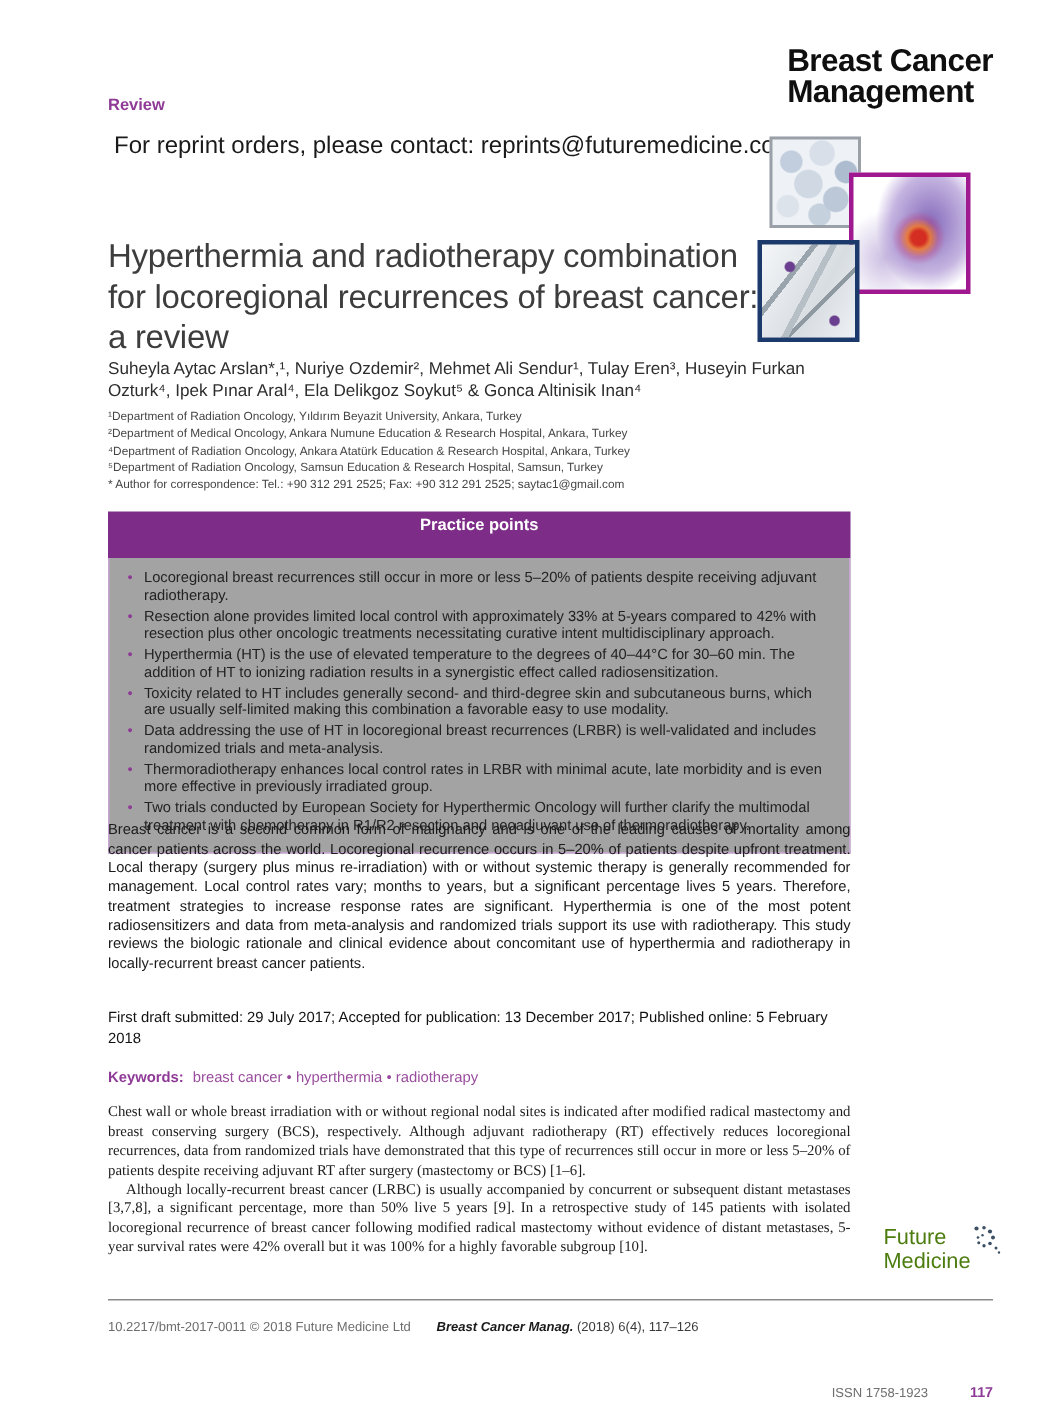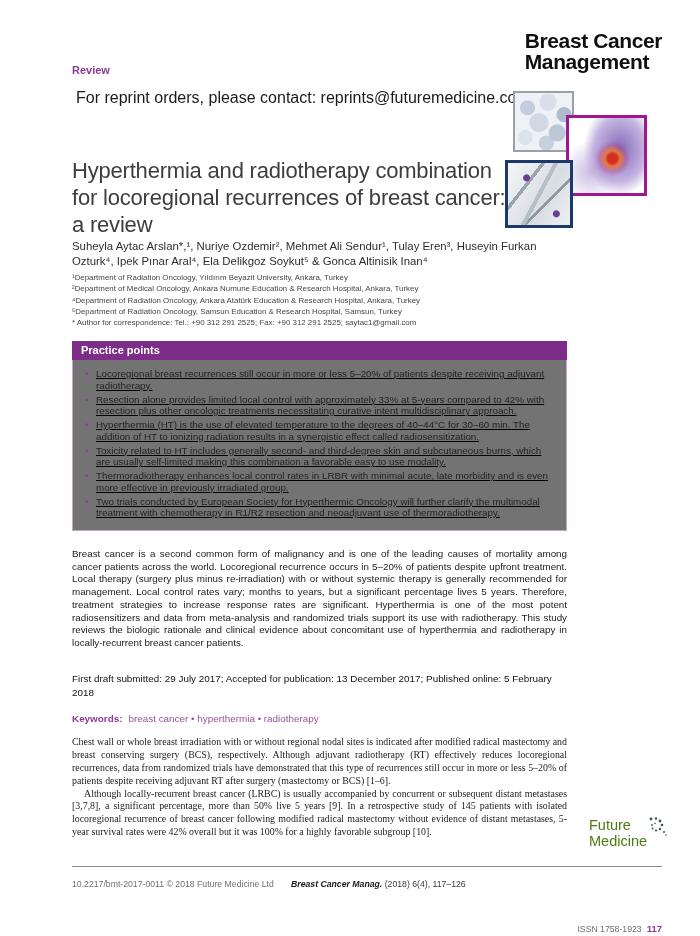--- a/index.html
+++ b/index.html
@@ -50,23 +50,23 @@
   .article-title{left:72px;top:157px;width:445px;font-size:22px;line-height:1.23;
     color:#3d3d3d;letter-spacing:-0.2px;}
   .authors{left:72px;top:239px;width:492px;font-size:11.4px;font-weight:normal;
     color:#2d2d2d;line-height:1.35;}
   .affiliations{left:72px;top:272px;width:500px;font-size:7.9px;color:#454545;line-height:1.43;}
   .affiliations span{display:block;}
 
   
   .pp-box{left:72px;top:341px;width:495px;box-sizing:border-box;}
   .pp-head{background:#7d2d87;color:#ffffff;font-weight:bold;font-size:11px;
-    padding:3px 9px 4px 9px;}
-  .pp-body{border:1px solid #c8a4d3;border-top:none;background:#737373;
-    padding:8px 16px 9px 10px;text-decoration:underline;}
+    padding:3px 9px 16px 9px;text-align:center;}
+  .pp-body{border:1px solid #c8a4d3;border-top:none;background:#a3a3a3;
+    padding:8px 16px 9px 10px;}
   .pp-item{position:relative;padding-left:13px;font-size:9.8px;line-height:1.2;
     color:#222222;margin-bottom:2px;}
   .pp-item::before{content:"•";position:absolute;left:2px;top:0;color:#8e3a96;}
 
   
   .abstract{left:72px;top:548px;width:495px;font-size:9.8px;line-height:1.3;
     color:#1a1a1a;text-align:justify;}
   .dates-line{left:72px;top:672px;width:495px;font-size:9.9px;line-height:1.38;color:#111111;}
   .keywords{left:72px;top:713px;width:495px;font-size:9.9px;}
   .kw-label{font-weight:bold;color:#8e3a96;margin-right:6px;}
@@ -81,21 +81,21 @@
   
   .fm-logo{left:589px;top:818px;font-size:14.5px;color:#4d7c0f;line-height:1.1;}
   .fm-swirl{position:absolute;left:52px;top:-2px;}
 
   
   .foot-rule{left:72px;top:866px;width:590px;height:1px;background:#8a8a8a;}
   .footer{left:0;top:879px;width:700px;font-size:8.7px;color:#6e6e6e;}
   .f-left{position:absolute;left:72px;top:0;}
   .f-center{position:absolute;left:291px;top:0;color:#3a3a3a;}
   .f-journal{font-weight:bold;font-style:italic;color:#1a1a1a;}
-  .f-right{position:absolute;right:38px;top:0;display:flex;gap:5px;align-items:baseline;}
+  .f-right{position:absolute;right:38px;top:0;display:flex;gap:28px;align-items:baseline;}
   .f-page{font-weight:bold;color:#8e3a96;font-size:9.5px;margin-top:44px;}
 </style>
 </head>
 <body>
 
 <div class="abs review-label">Review</div>
 <div class="abs reprint-line">For reprint orders, please contact: reprints@futuremedicine.com</div>
 
 <div class="abs journal-name">
   <div>Breast Cancer</div>
@@ -116,20 +116,21 @@
     <span>* Author for correspondence: Tel.: +90 312 291 2525; Fax: +90 312 291 2525; saytac1@gmail.com</span>
   </div>
 
 <div class="abs pp-box">
   <div class="pp-head">Practice points</div>
   <div class="pp-body">
       <div class="pp-item">Locoregional breast recurrences still occur in more or less 5–20% of patients despite receiving adjuvant radiotherapy.</div>
       <div class="pp-item">Resection alone provides limited local control with approximately 33% at 5-years compared to 42% with resection plus other oncologic treatments necessitating curative intent multidisciplinary approach.</div>
       <div class="pp-item">Hyperthermia (HT) is the use of elevated temperature to the degrees of 40–44°C for 30–60 min. The addition of HT to ionizing radiation results in a synergistic effect called radiosensitization.</div>
       <div class="pp-item">Toxicity related to HT includes generally second- and third-degree skin and subcutaneous burns, which are usually self-limited making this combination a favorable easy to use modality.</div>
+      <div class="pp-item">Data addressing the use of HT in locoregional breast recurrences (LRBR) is well-validated and includes randomized trials and meta-analysis.</div>
       <div class="pp-item">Thermoradiotherapy enhances local control rates in LRBR with minimal acute, late morbidity and is even more effective in previously irradiated group.</div>
       <div class="pp-item">Two trials conducted by European Society for Hyperthermic Oncology will further clarify the multimodal treatment with chemotherapy in R1/R2 resection and neoadjuvant use of thermoradiotherapy.</div>
     </div>
 </div>
 
 <div class="abs abstract">Breast cancer is a second common form of malignancy and is one of the leading causes of mortality among cancer patients across the world. Locoregional recurrence occurs in 5–20% of patients despite upfront treatment. Local therapy (surgery plus minus re-irradiation) with or without systemic therapy is generally recommended for management. Local control rates vary; months to years, but a significant percentage lives 5 years. Therefore, treatment strategies to increase response rates are significant. Hyperthermia is one of the most potent radiosensitizers and data from meta-analysis and randomized trials support its use with radiotherapy. This study reviews the biologic rationale and clinical evidence about concomitant use of hyperthermia and radiotherapy in locally-recurrent breast cancer patients.</div>
 
 <div class="abs dates-line">First draft submitted:  29 July 2017; Accepted for publication:  13 December 2017; Published online: 5 February 2018</div>
 
 <div class="abs keywords">

